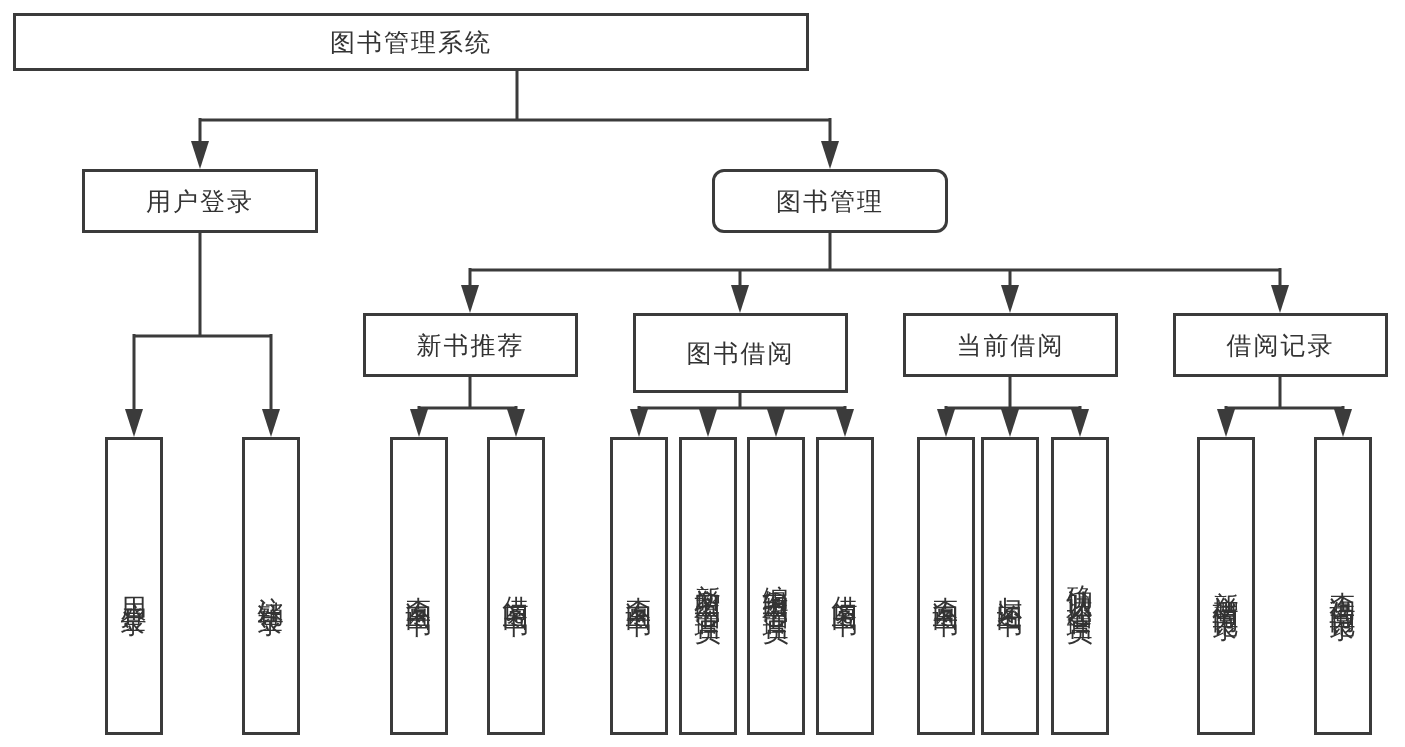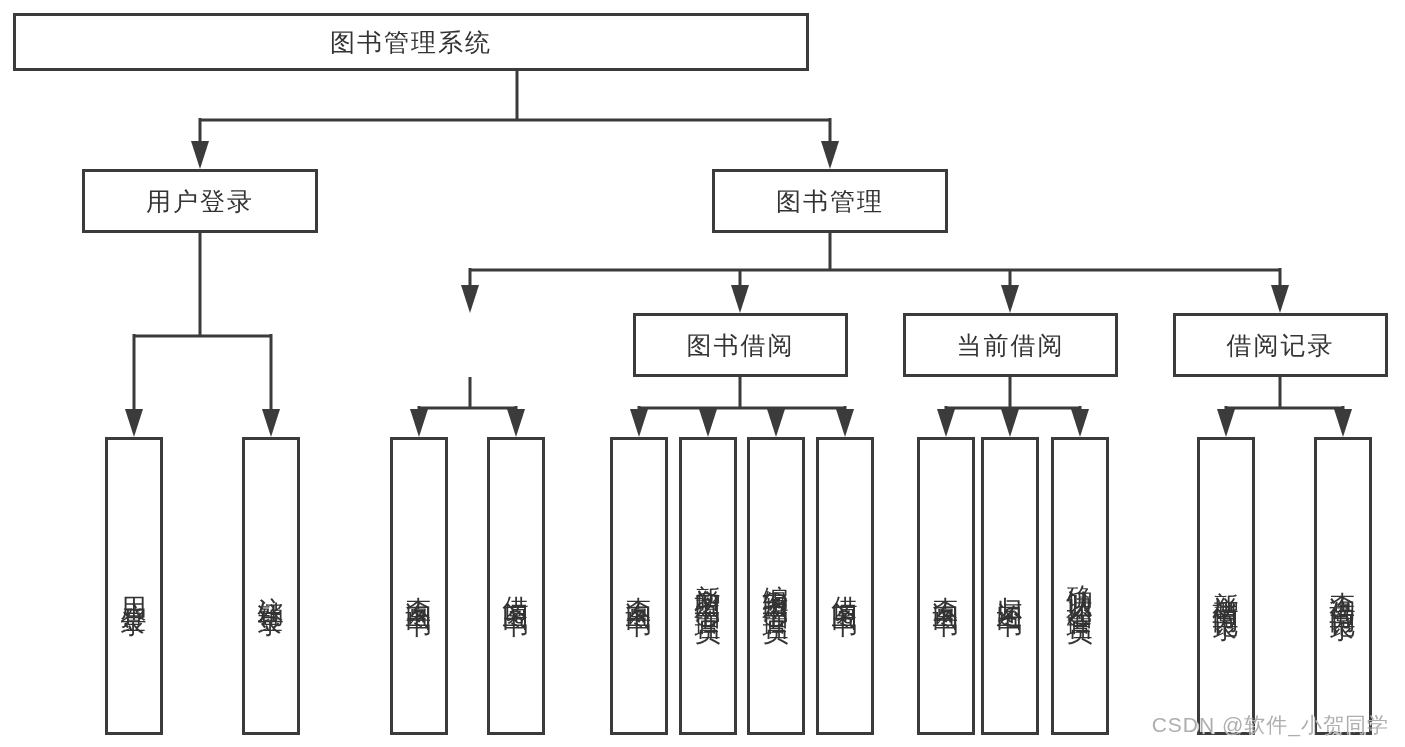--- a/index.html
+++ b/index.html
@@ -105,25 +105,28 @@
     </g>
   </svg>
 
   <div class="node hnode" style="left:13px; top:13px; width:796px; height:58px;">
     <span>图书管理系统</span>
   </div>
 
   <div class="node hnode" style="left:82px; top:169px; width:236px; height:64px;">
     <span>用户登录</span>
   </div>
-  <div class="node hnode" style="left:712px; top:169px; width:236px; height:64px;">
+  <div class="node hnode" style="left:712px; top:169px; width:236px; height:64px;border-radius:12px;">
     <span>图书管理</span>
   </div>
 
-  <div class="node hnode" style="left:633px; top:313px; width:215px; height:64px;">
+  <div class="node hnode" style="left:363px; top:313px; width:215px; height:64px;">
+    <span>新书推荐</span>
+  </div>
+  <div class="node hnode" style="left:633px; top:313px; width:215px; height:80px;">
     <span>图书借阅</span>
   </div>
   <div class="node hnode" style="left:903px; top:313px; width:215px; height:64px;justify-content:center;">
     <span>当前借阅</span>
   </div>
   <div class="node hnode" style="left:1173px; top:313px; width:215px; height:64px;">
     <span>借阅记录</span>
   </div>
 
   <div class="node vnode" style="left:105px; top:437px;">
@@ -163,17 +166,14 @@
     <span class="vtext">确认归还（管理员）</span>
   </div>
 
   <div class="node vnode" style="left:1197px; top:437px;">
     <span class="vtext">新增借阅记录</span>
   </div>
   <div class="node vnode" style="left:1314px; top:437px;">
     <span class="vtext">查询借阅记录</span>
   </div>
 
-  <div id="watermark">
-    <span>CSDN @软件_小贺同学</span>
-  </div>
 
 </div>
 
 </body></html>

